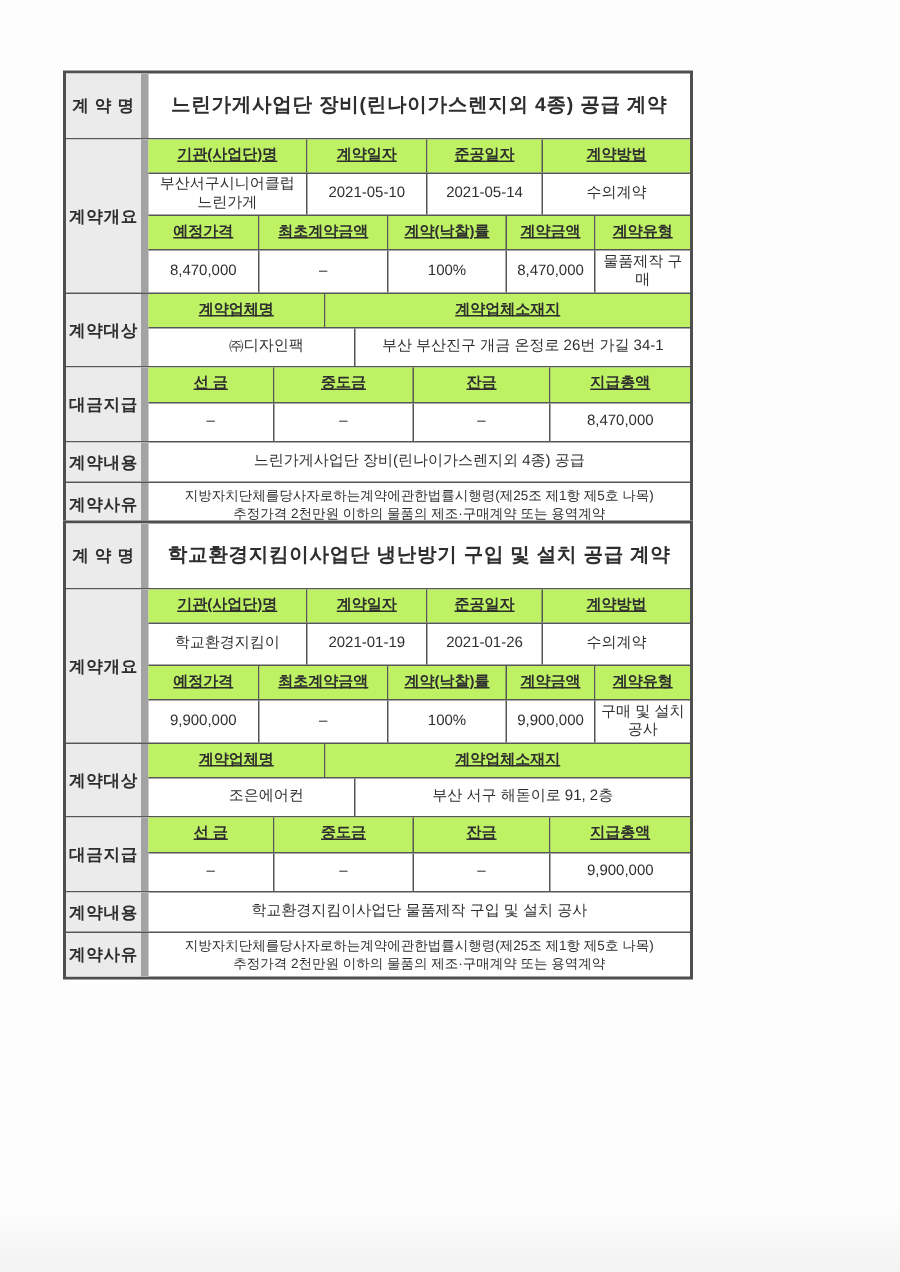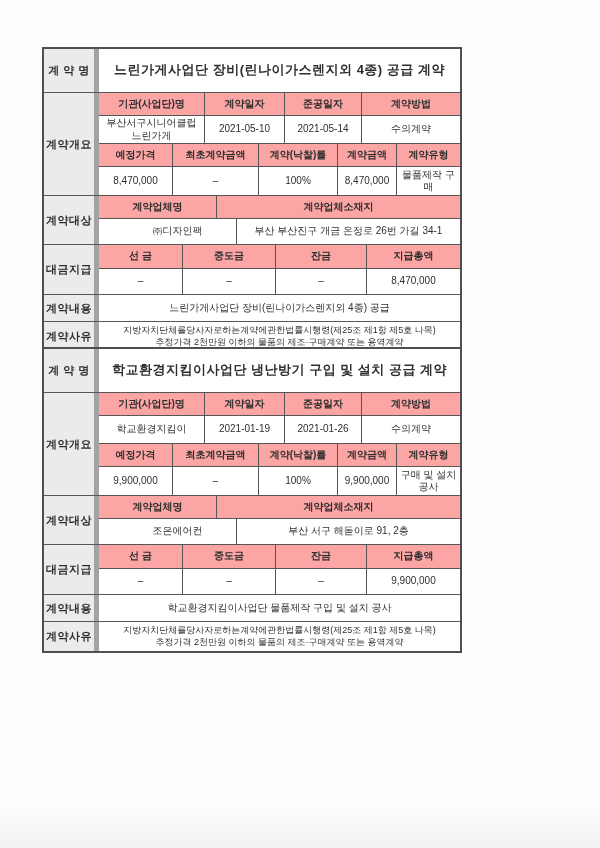--- a/index.html
+++ b/index.html
@@ -28,21 +28,21 @@
   .body{flex:1;display:flex;flex-direction:column;min-width:0;}
   .r{display:flex;border-top:1px solid #565656;}
   .r:first-child{border-top:none;}
   .c{
     border-right:1px solid #565656;box-sizing:border-box;
     display:flex;align-items:center;justify-content:center;
     text-align:center;font-size:10px;line-height:1.25;
     padding:1px 2px;min-width:0;
   }
   .c:last-child{border-right:none;flex:1;}
-  .hd{background:#fca5a5;font-weight:bold;}
+  .hd{background:#bef264;font-weight:bold;text-decoration:underline;}
   .title-cell{font-size:13px;font-weight:bold;letter-spacing:0.5px;}
   .reason-cell{font-size:9px;}
   
   .h-title{height:43px;}
   .h-b{height:22px;}
   .h-c{height:27px;}
   .h-d{height:22px;}
   .h-e{height:28px;}
   .h-f{height:22px;}
   .h-g{height:25px;padding-left:20px;}

